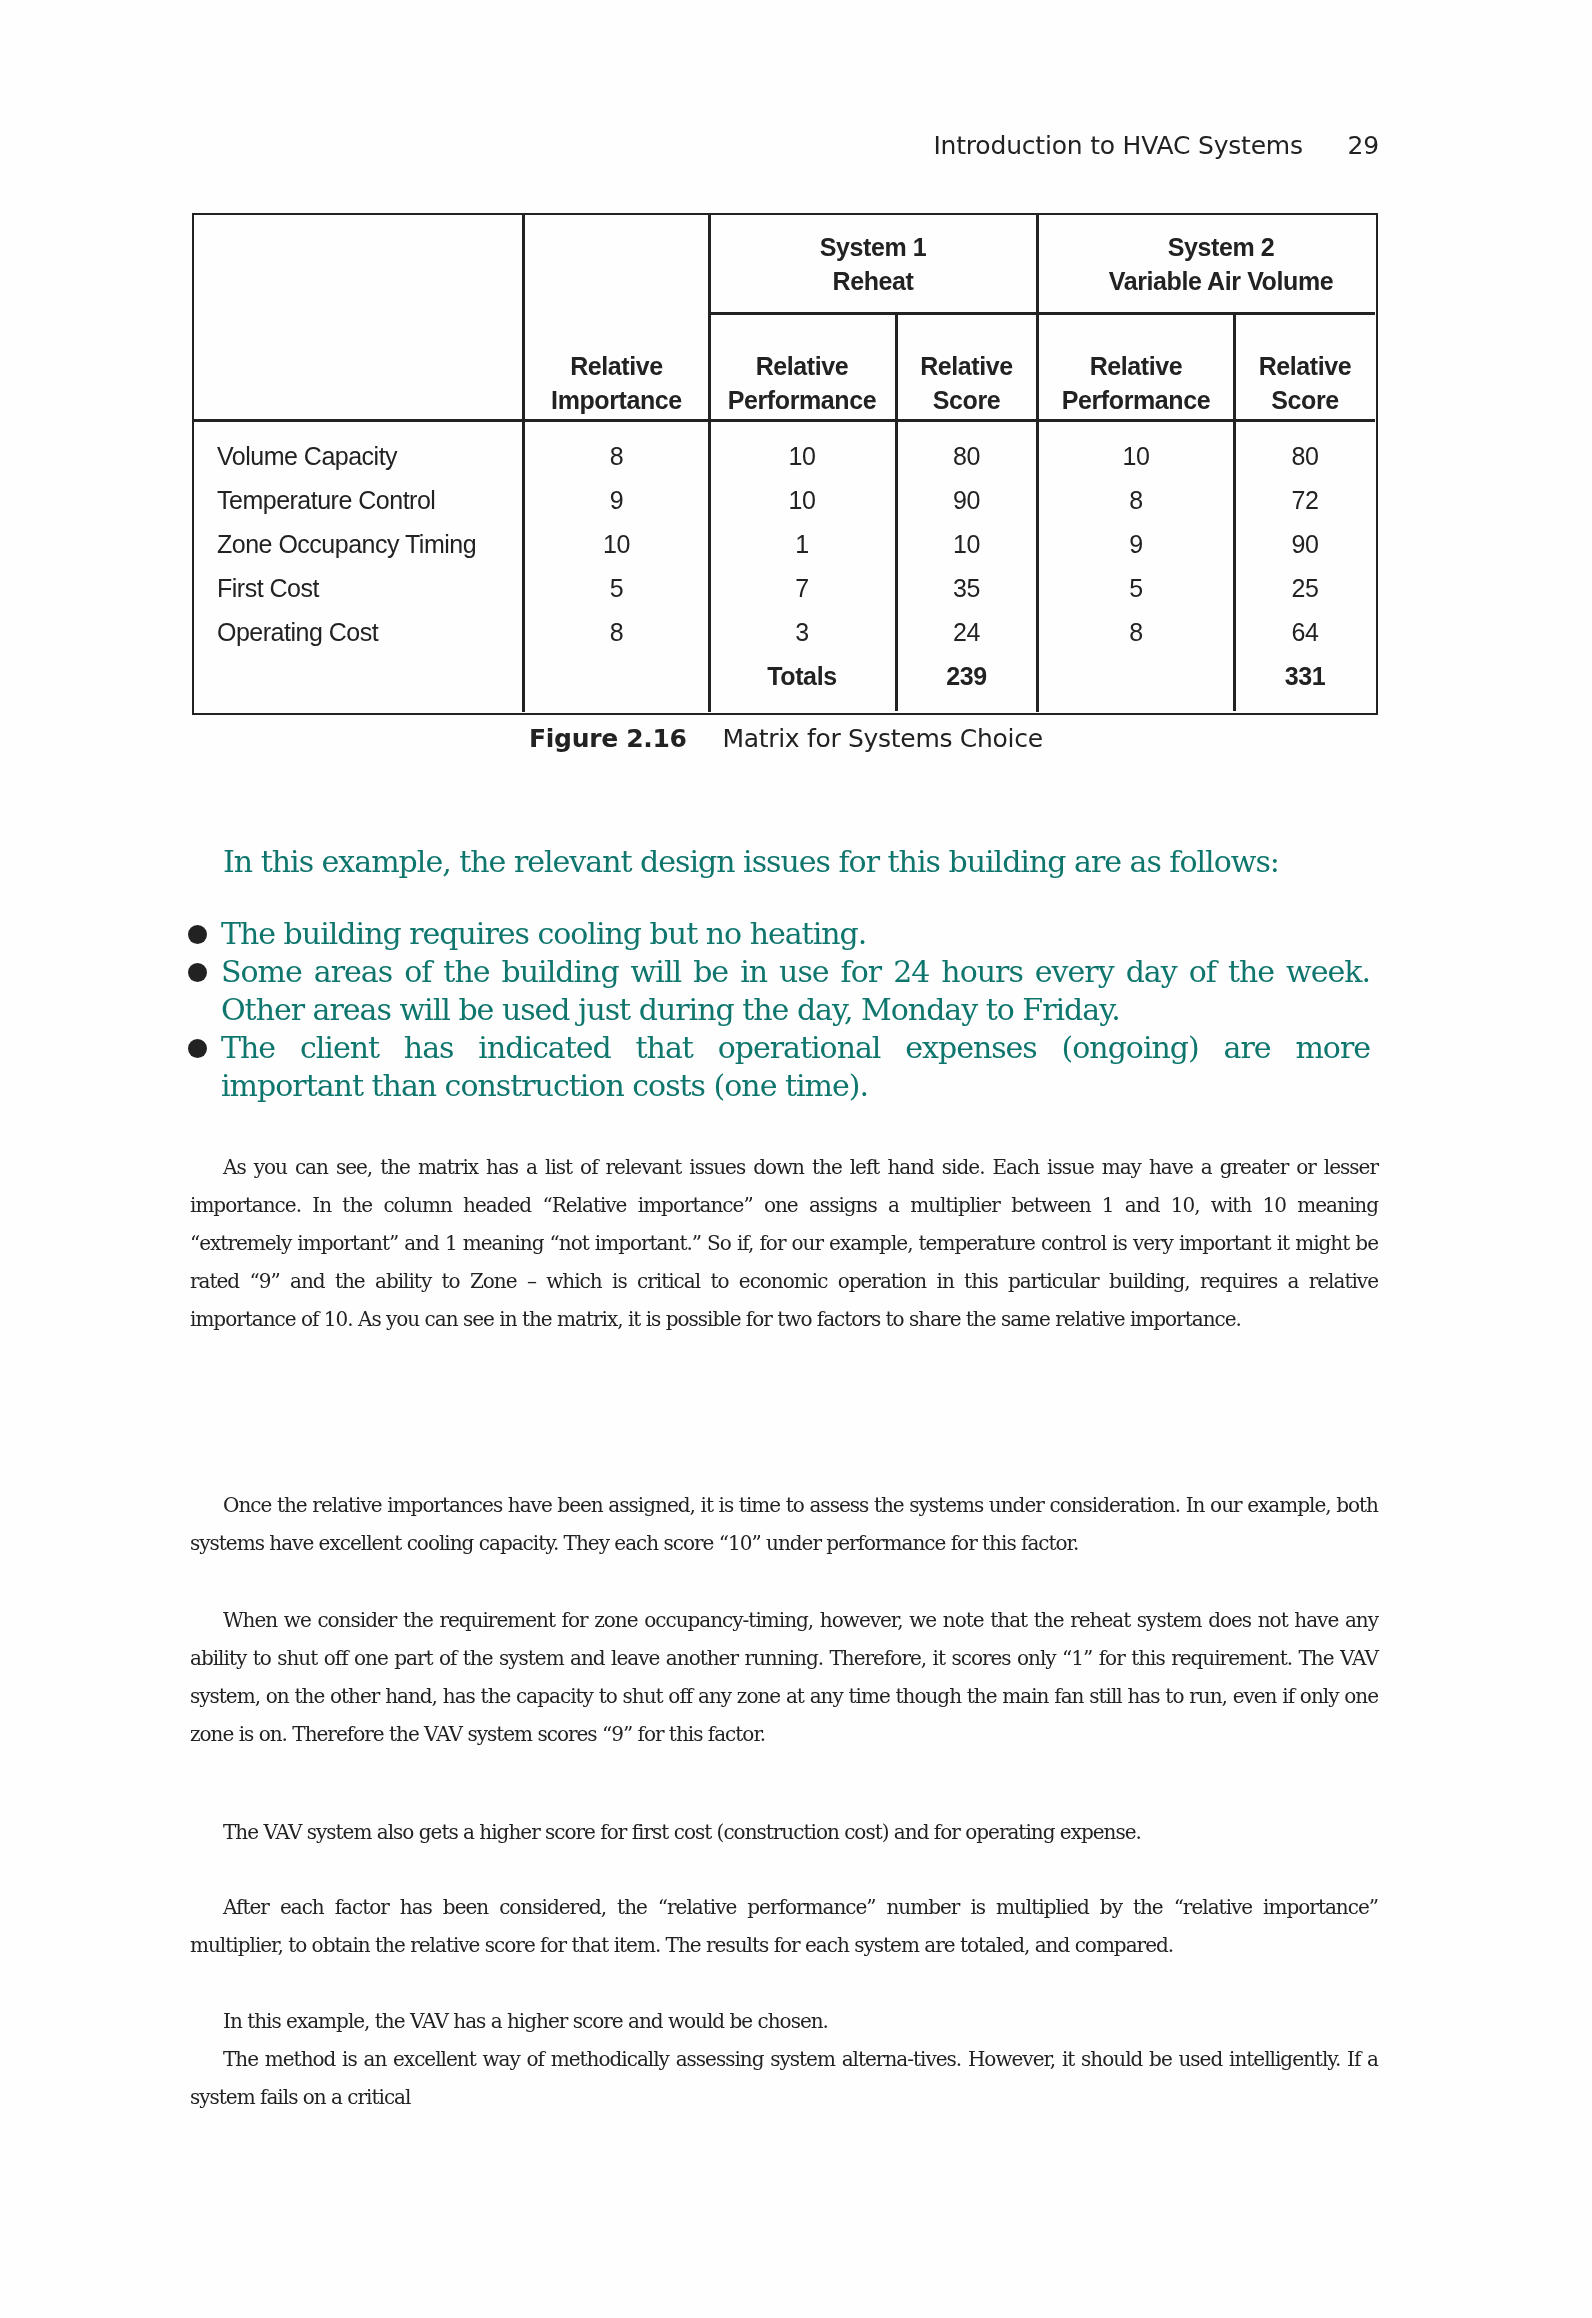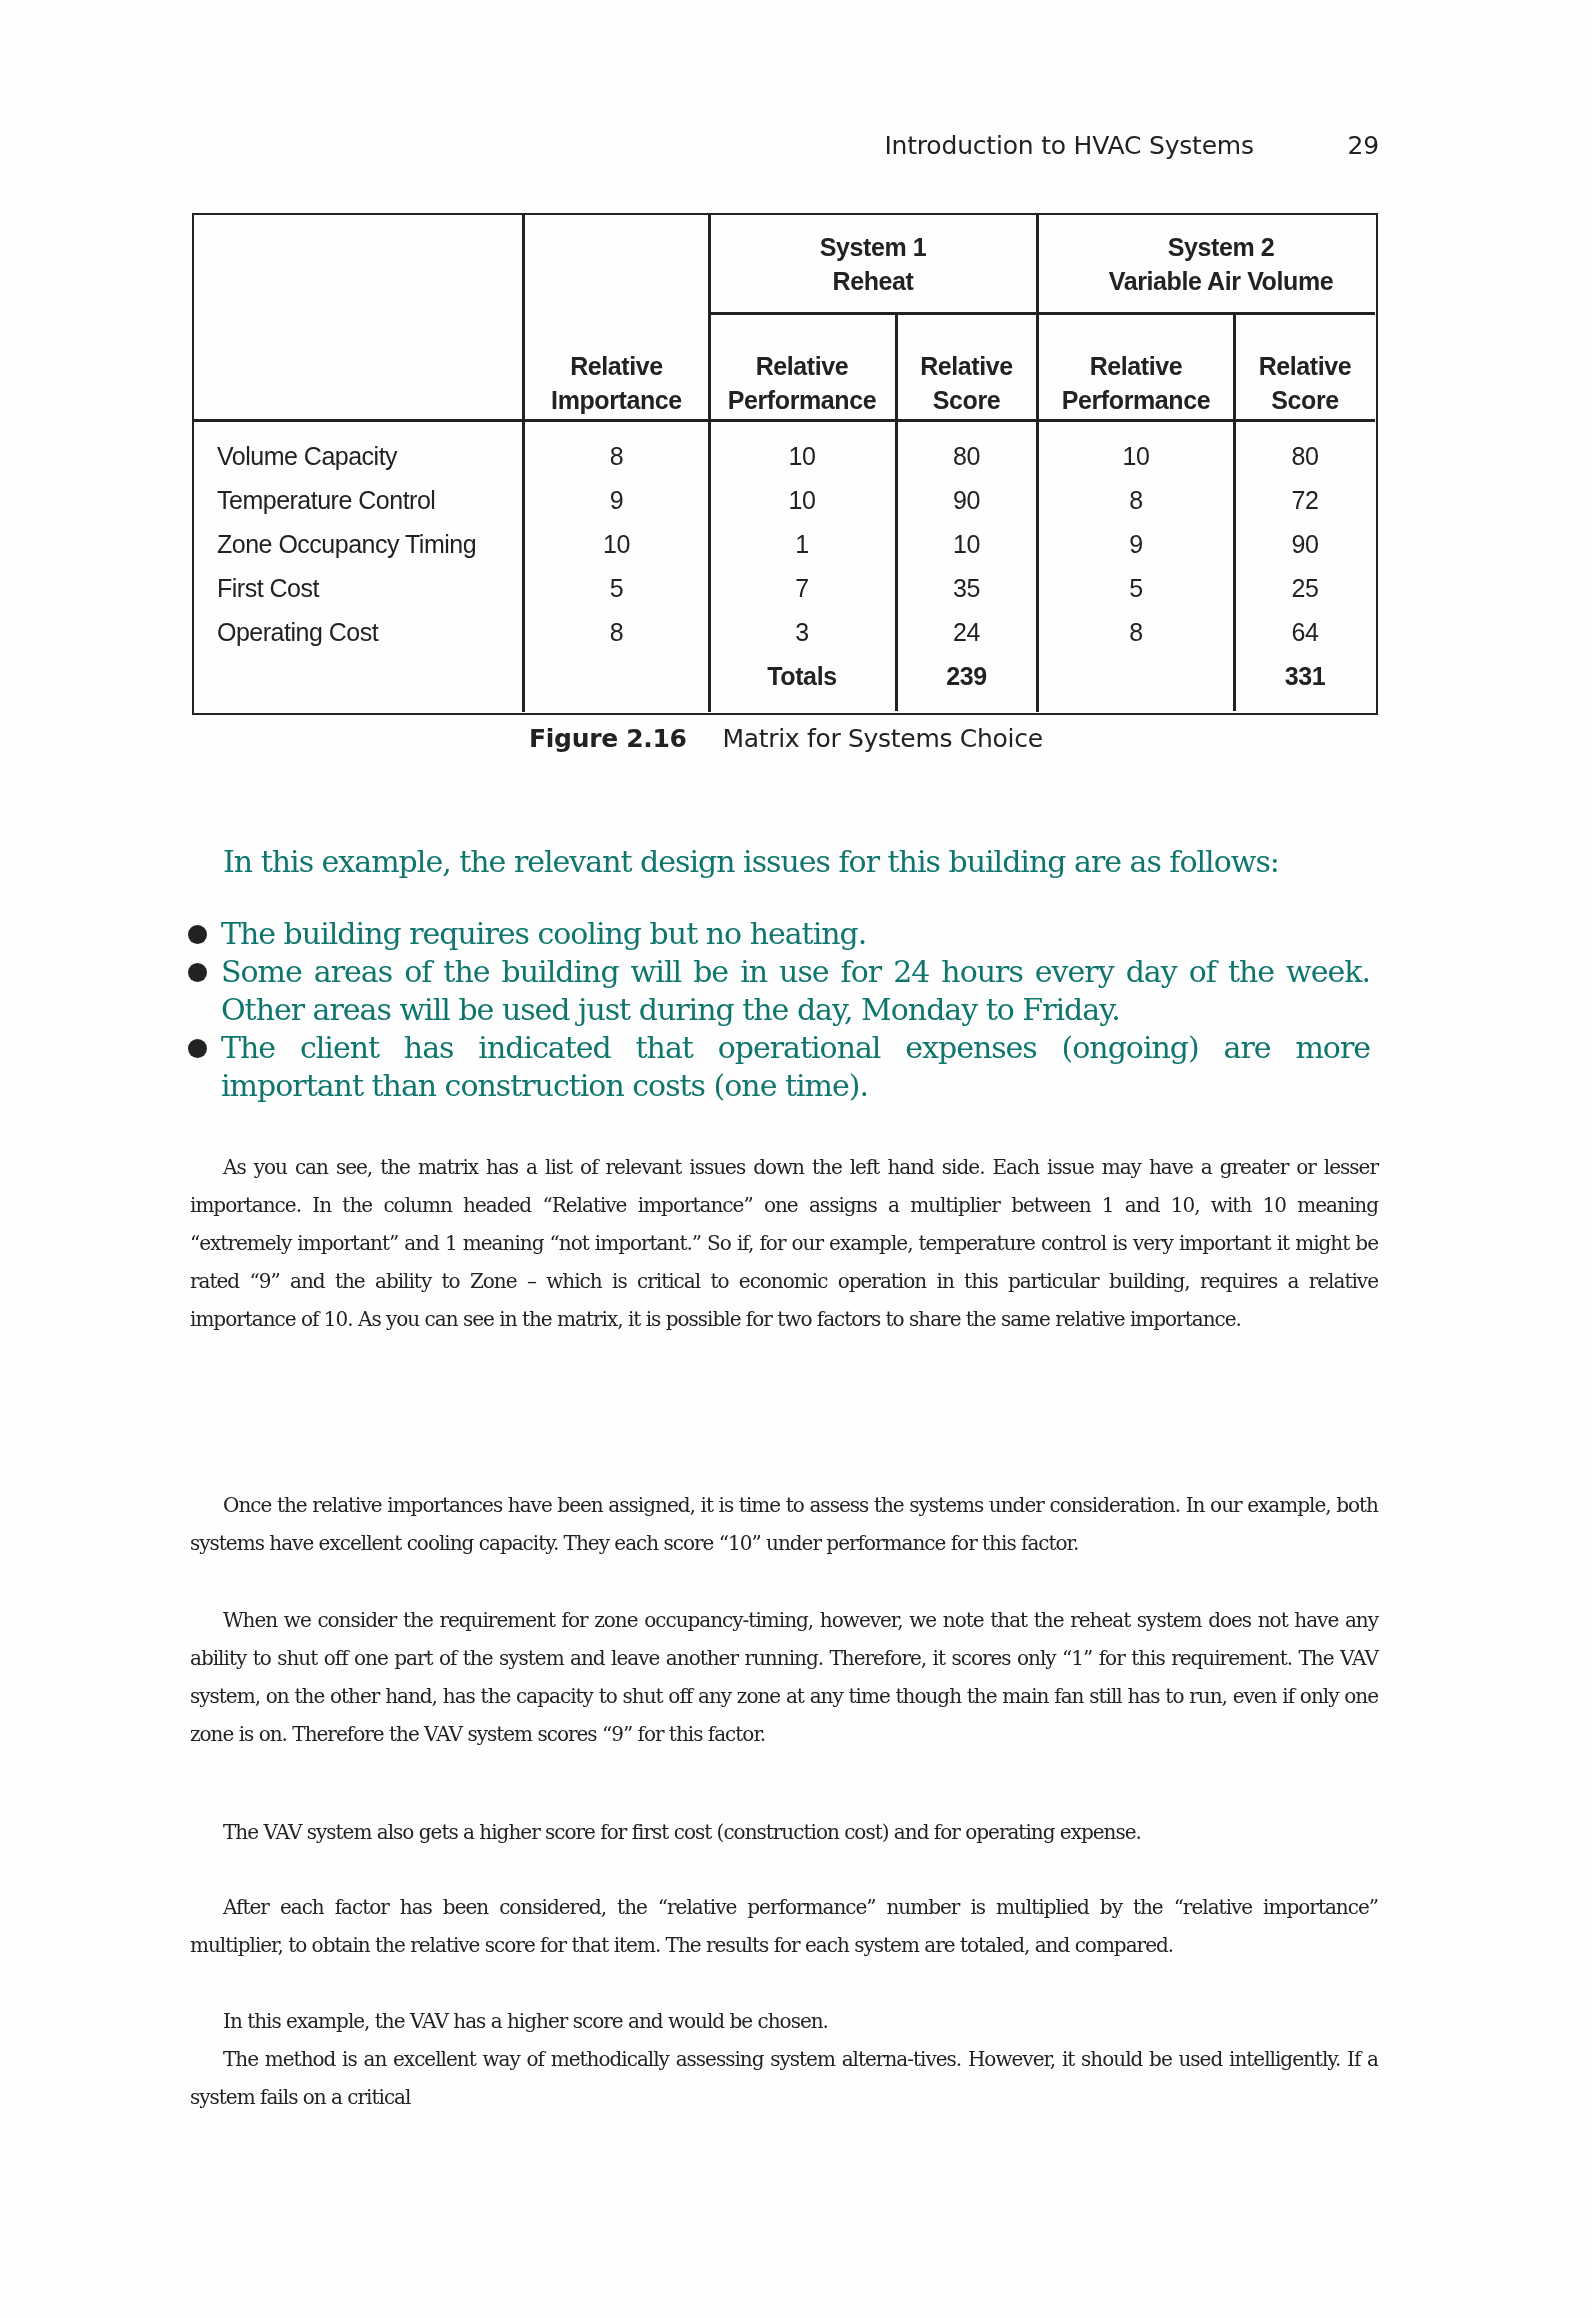--- a/index.html
+++ b/index.html
@@ -1,20 +1,20 @@
 <!DOCTYPE html>
 <html style="font-size:13px"><head>
 <meta charset="utf-8">
 <style>
   html, body { margin: 0; padding: 0; background: #ffffff; }
   body { width: 1593px; height: 2319px; position: relative; overflow: hidden; color: #222222; }
   .page { position: absolute; left: 0; top: 0; width: 1593px; height: 2319px; background: #fefefe; }
 
   .running-head { position: absolute; top: 131px; right: 214px; font-family: "DejaVu Sans", sans-serif; font-size: 25px; color: #222; letter-spacing: -0.2px; }
-  .running-head .title { margin-right: 86px; }
+  .running-head .title { margin-right: 37px; }
 
   
   .matrix { position: absolute; left: 192px; top: 213px; width: 1186px; height: 502px; border: 2.5px solid #222; box-sizing: border-box; font-family: "Liberation Sans", sans-serif; }
   .vline { position: absolute; width: 2.5px; background: #222; }
   .hline { position: absolute; height: 2.5px; background: #222; }
   .cell { position: absolute; display: flex; align-items: center; justify-content: center; text-align: center; line-height: 34px; }
   .hdr { font-weight: bold; font-size: 25px; color: #222; letter-spacing: -0.4px; }
   .label-col { position: absolute; left: 23px; top: 219px; font-size: 25px; letter-spacing: -0.5px; }
   .label-col div { height: 44px; line-height: 44px; }
   .numcol { position: absolute; top: 219px; text-align: center; font-size: 25px; letter-spacing: -0.4px; }

